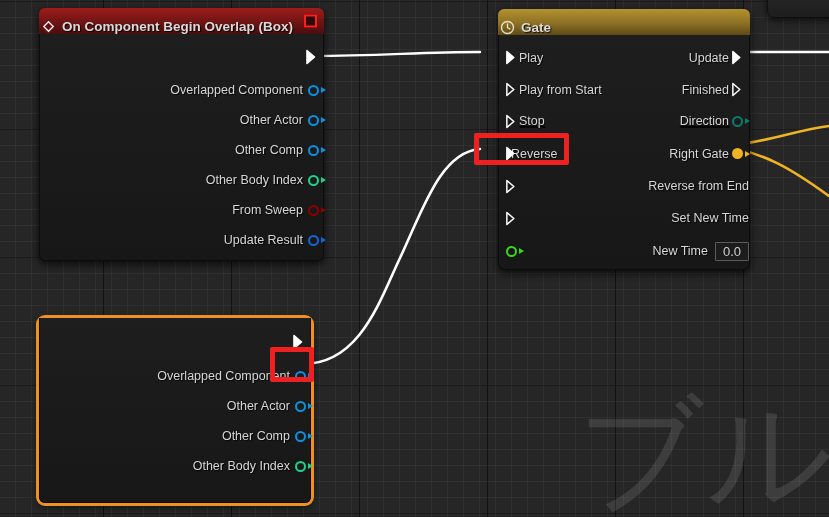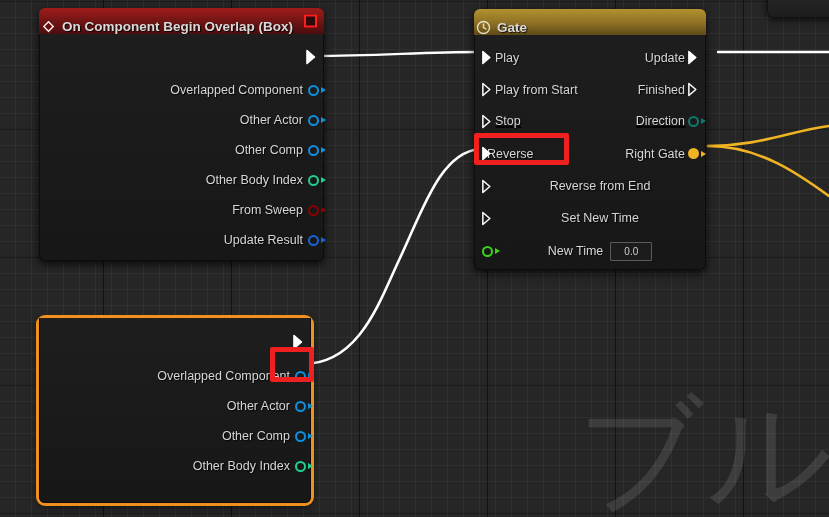--- a/index.html
+++ b/index.html
@@ -94,21 +94,21 @@
     right: 7px; top: 50%;
     transform: translateY(-50%);
     width: 13px; height: 13px;
     border: 2px solid #ff1d1d;
     background: #2a0a0a;
   }
 
   
   .row { position: relative; display: flex; align-items: center; height: 30px; }
   .row.out { justify-content: flex-end; padding-right: 20px; }
-  .row.in  { justify-content: center; padding-left: 20px; }
+  .row.in  { justify-content: flex-end; padding-left: 20px; }
   .row.split { justify-content: space-between; padding: 0 20px; }
   .pin-label {
     font-size: 12.5px;
     color: #d6d6d6;
     white-space: nowrap;
     text-shadow: 1px 1px 1px rgba(0,0,0,0.8);
   }
   .pin {
     position: absolute;
     width: 14px; height: 14px;
@@ -138,23 +138,23 @@
   .dot.filled { background: currentColor; border-color: currentColor; }
 
   
   .valbox {
     margin-left: 7px;
     min-width: 34px;
     height: 19px;
     border: 1px solid #5b5b5b;
     background: #1c1c1c;
     color: #cfcfcf;
-    font-size: 10px;
+    font-size: 13px;
     display: flex; align-items: center; justify-content: center;
-    padding: 0 13px;
+    padding: 0 5px;
     border-radius: 1px;
   }
 
   
   .annot {
     position: absolute;
     border: 5px solid #ef2020;
     border-radius: 2px;
     pointer-events: none;
     z-index: 40;
@@ -251,21 +251,21 @@
       <div class="row out">
         <span class="pin-label">Update Result</span>
         <span class="pin right" style="color:#1565d8;">
           <span class="dot"></span>
         </span>
       </div>
 
     </div>
   </div>
 
-  <div class="node" id="node-gate" style="left:474px; top:9px; width:232px;">
+  <div class="node" id="node-gate" style="left:498px; top:9px; width:252px;">
     <div class="node-header gate">
       <span class="hdr-icon">
         <svg width="15" height="15" viewBox="0 0 16 16">
           <circle cx="8" cy="8" r="6.4" fill="none" stroke="#e8e0c2" stroke-width="1.5"></circle>
           <path d="M8 4.2 L8 8 L10.6 9.6" fill="none" stroke="#e8e0c2" stroke-width="1.5" stroke-linecap="round"></path>
         </svg>
       </span>
       <span class="node-title">Gate</span>
     </div>
     <div class="node-body" style="height:235px; padding-top:6px; position:relative;">

